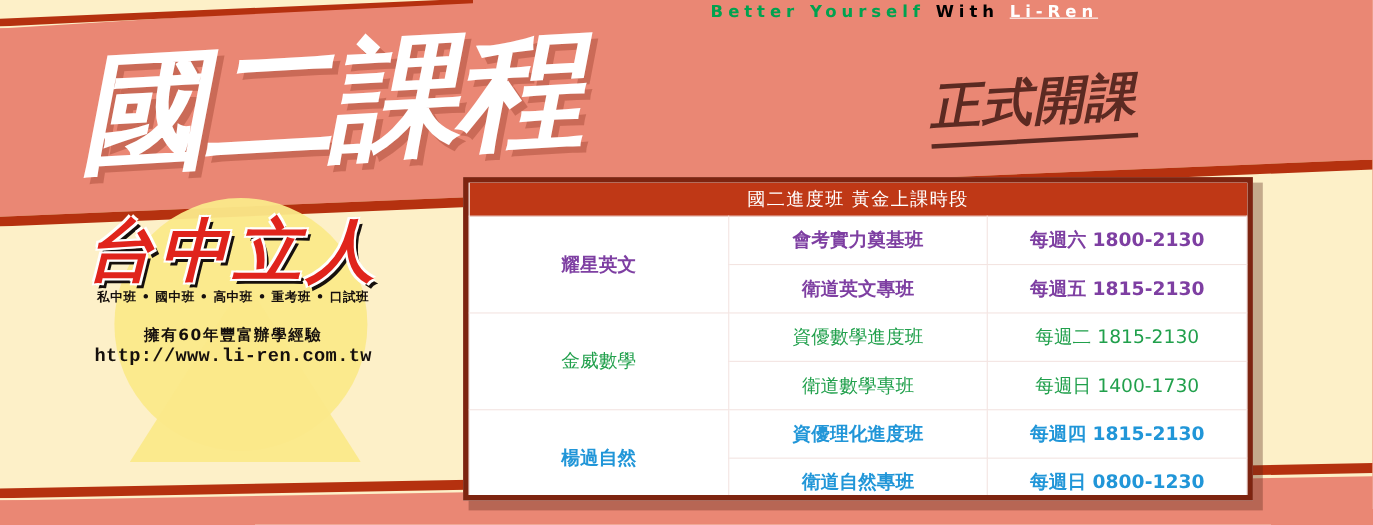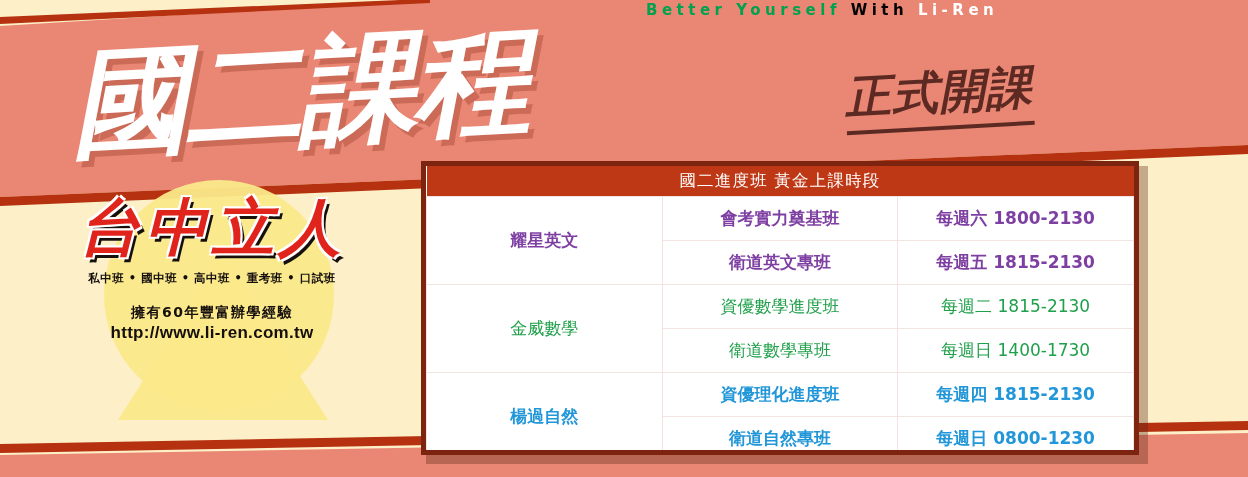--- a/index.html
+++ b/index.html
@@ -59,21 +59,21 @@
   
   .tagline-en{
     position:absolute;top:1px;left:646px;
     font-size:15px;font-weight:bold;letter-spacing:4.5px;
     white-space:nowrap;
     z-index:6;
   }
   .tagline-en .w1{color:#00a24f;}
   .tagline-en .w2{color:#00a24f;text-align:right;}
   .tagline-en .w3{color:#000000;}
-  .tagline-en .w4{color:#ffffff;}
+  .tagline-en .w4{color:#ffffff;text-decoration:underline;}
 
   .title-main{
     position:absolute;left:70px;top:14px;
     font-family:"DejaVu Serif","Liberation Serif",serif;
     font-size:118px;font-weight:bold;font-style:italic;
     color:#ffffff;
     letter-spacing:-4px;
     white-space:nowrap;
     transform:rotate(-3.2deg);
     text-shadow:5px 6px 0 rgba(150,60,40,.38);
@@ -115,33 +115,33 @@
     letter-spacing:3px;
     margin-top:-4px;
     white-space:nowrap;
     text-shadow:-1.5px -1.5px 0 #fff,1.5px -1.5px 0 #fff,-1.5px 1.5px 0 #fff,1.5px 1.5px 0 #fff;
   }
   .logo-courses{
     font-family:"DejaVu Sans","Liberation Sans",sans-serif;
     font-size:11.5px;font-weight:bold;
     color:#16100d;
     letter-spacing:.5px;
-    margin-top:12px;
+    margin-top:4px;
     white-space:nowrap;
   }
   .logo-exp{
     font-family:"DejaVu Sans","Liberation Sans",sans-serif;
     font-size:14px;font-weight:bold;
     color:#16100d;
     letter-spacing:1.5px;
     margin-top:18px;
     white-space:nowrap;
   }
   .logo-url{
-    font-family:Liberation Sans, sans-serif;
+    font-family:Liberation Mono, monospace;
     font-size:17px;font-weight:bold;
     color:#16100d;
     letter-spacing:.3px;
     margin-top:1px;
     white-space:nowrap;
   }
 
   
   .table-shadow{
     position:absolute;left:426px;top:166px;width:722px;height:298px;

